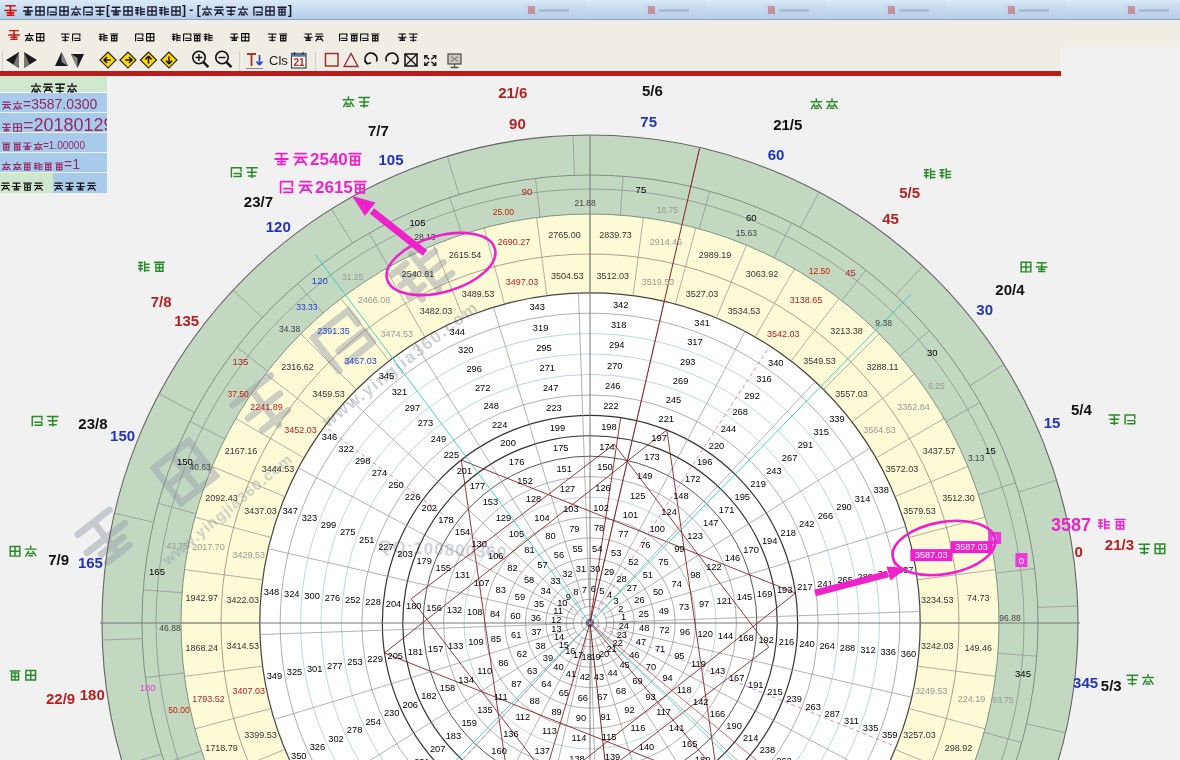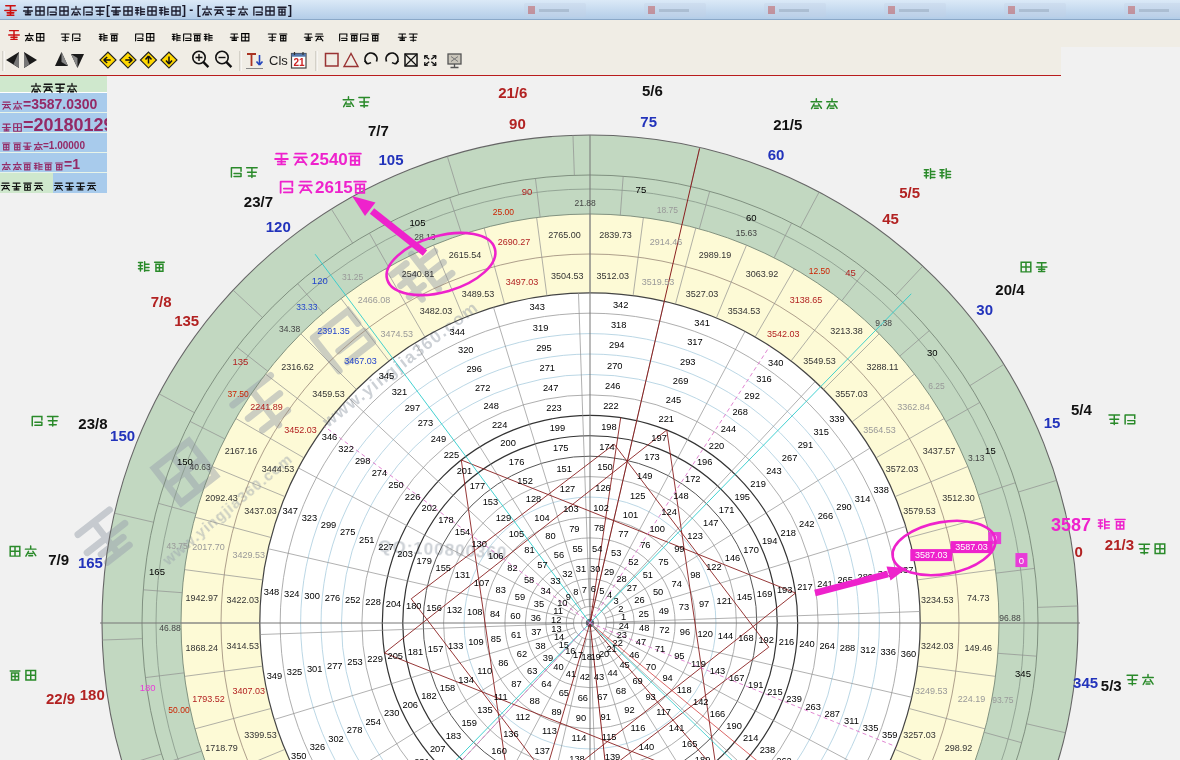--- a/index.html
+++ b/index.html
@@ -1,20 +1,20 @@
 <!DOCTYPE html>
 <html><head><meta charset="utf-8"><style>
 *{margin:0;padding:0;box-sizing:border-box}
 body{width:1180px;height:760px;overflow:hidden;font-family:"Liberation Sans",sans-serif;background:#f1f1f1;position:relative}
 .cj{vertical-align:-2px;stroke:currentColor;fill:none}
 #titlebar{position:absolute;left:0;top:0;width:1180px;height:20px;background:linear-gradient(#dbe9f7,#b3cde8);border-bottom:1px solid #8aa8c8;color:#111}
 #menubar{position:absolute;left:0;top:20px;width:1180px;height:27px;background:#f0ede5;color:#111}
-#toolbar{position:absolute;left:0;top:47px;width:1061px;height:29px;background:#f0ede5;border-bottom:1px solid #b91c1c}
+#toolbar{position:absolute;left:0;top:47px;width:1061px;height:29px;background:#f0ede5;border-bottom:5px solid #b91c1c}
 .mi{position:absolute;top:6px;color:#000}
-#panel{position:absolute;left:0;top:76px;width:107px;z-index:5;font-weight:bold}
+#panel{position:absolute;left:0;top:76px;width:107px;z-index:5;font-weight:normal}
 .prow{height:20px;border-bottom:1px solid #e8f4e8;background:#a8cbec;color:#942a66;overflow:hidden;white-space:nowrap;padding:2px 0 0 1px}
 </style></head><body>
 <svg width="0" height="0" style="position:absolute">
     <defs>
       <g id="g0" fill="none" stroke-width="1.7" stroke-linecap="round">
         <path d="M2 3 H14 M8 3 V14 M3 8 H13 M4 12.5 H12"></path>
       </g>
       <g id="g1" fill="none" stroke-width="1.7" stroke-linecap="round">
         <path d="M2.5 2.5 H13.5 V13.5 H2.5 Z M2.5 8 H13.5 M8 2.5 V13.5"></path>
       </g>

